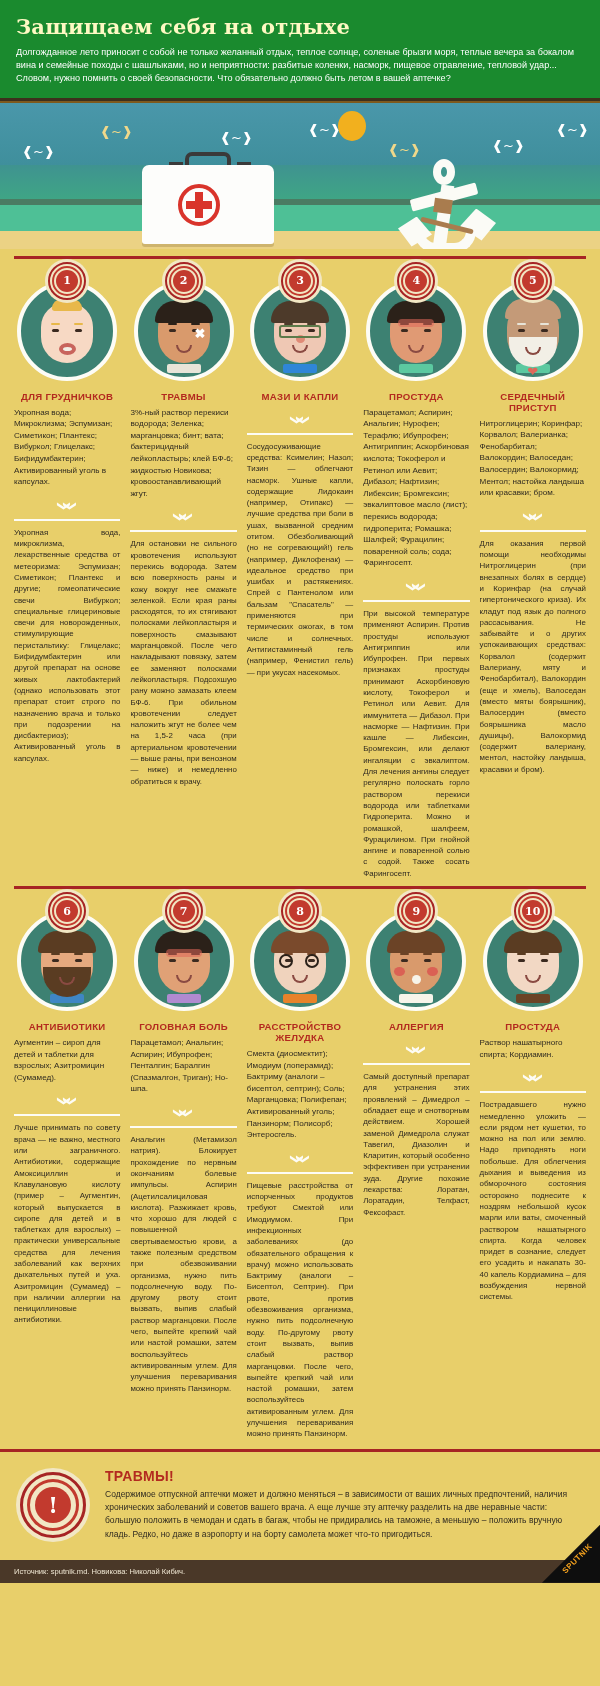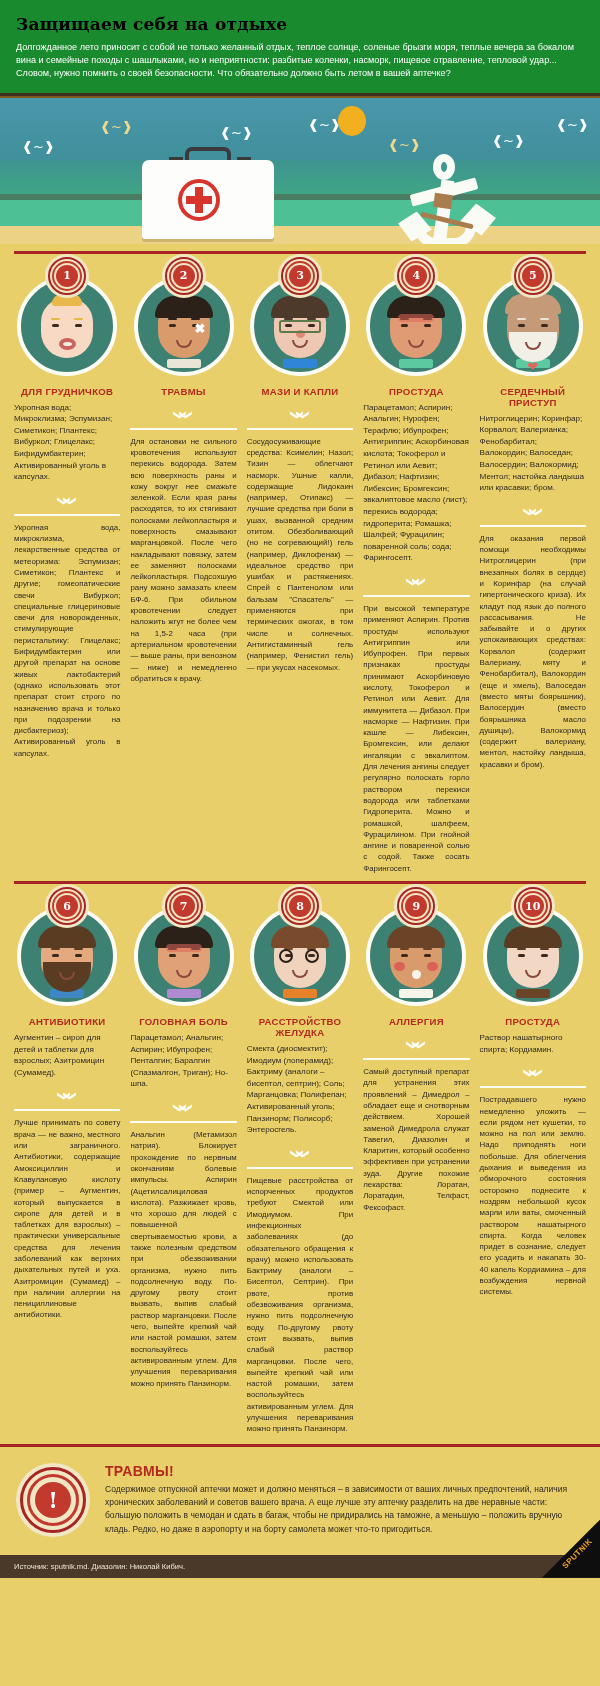--- a/index.html
+++ b/index.html
@@ -18,23 +18,23 @@
   }
 
   
   .header {
     background: #1a8a2e;
     padding: 14px 16px 12px 16px;
     border-bottom: 3px solid #3d2f1c;
   }
   .header-title {
     font-family: "DejaVu Serif", serif;
-    font-size: 17px;
+    font-size: 21px;
     font-weight: bold;
-    color: #000000;
+    color: #fef9c3;
     letter-spacing: 0.2px;
     margin-bottom: 7px;
   }
   .header-lead {
     font-size: 9.1px;
     line-height: 13.2px;
     color: #ffffff;
     max-width: 575px;
   }
 
@@ -287,20 +287,21 @@
               </div>
             </div>
       <div class="badge">
         <div class="badge-r2"></div>
         <div class="badge-r3"></div>
         <div class="badge-core"></div>
         <div class="badge-num">2</div>
       </div>
     </div>
     <div class="card-title">ТРАВМЫ</div>
+    <div class="card-list">3%-ный раствор перекиси водорода; Зеленка; марганцовка; бинт; вата; бактерицидный лейкопластырь; клей БФ-6; жидкостью Новикова; кровоостанавливающий жгут.</div>
     <div class="chev" style="transform: rotate(90deg); transform-origin: center center; margin: 10px 0px 4px;">❯<div>❯</div></div>
     <div class="card-sep"></div>
     <div class="card-desc">Для остановки не сильного кровотечения используют перекись водорода. Затем всю поверхность раны и кожу вокруг нее смажьте зеленкой. Если края раны расходятся, то их стягивают полосками лейкопластыря и поверхность смазывают марганцовкой. После чего накладывают повязку, затем ее заменяют полосками лейкопластыря. Подсохшую рану можно замазать клеем БФ-6. При обильном кровотечении следует наложить жгут не более чем на 1,5-2 часа (при артериальном кровотечении — выше раны, при венозном — ниже) и немедленно обратиться к врачу.</div>
   </div>
   <div class="card">
     <div class="avatar-zone">
       <div class="avatar">
               <div class="face">
                 <div class="collar" style="background:#2f86d8"></div>
                 <div class="head" style="background:#efc8b4">
@@ -548,19 +549,19 @@
       <div class="ib4"></div>
       <div class="ib-mark">!</div>
     </div>
     <div class="imp-body">
       <div class="imp-title">ТРАВМЫ!</div>
       <div class="imp-text">Содержимое отпускной аптечки может и должно меняться – в зависимости от ваших личных предпочтений, наличия хронических заболеваний и советов вашего врача. А еще лучше эту аптечку разделить на две неравные части: большую положить в чемодан и сдать в багаж, чтобы не придирались на таможне, а меньшую – положить вручную кладь. Редко, но даже в аэропорту и на борту самолета может что-то пригодиться.</div>
     </div>
   </div>
 
   <div class="footer">
-    <span>Источник: sputnik.md. Диазолин: Николай Кибич.</span>
+    <span>Источник: sputnik.md. Новикова: Николай Кибич.</span>
     <div class="sputnik">
       <span>SPUTNIK</span>
     </div>
   </div>
 
 </div>
 
 </body></html>

